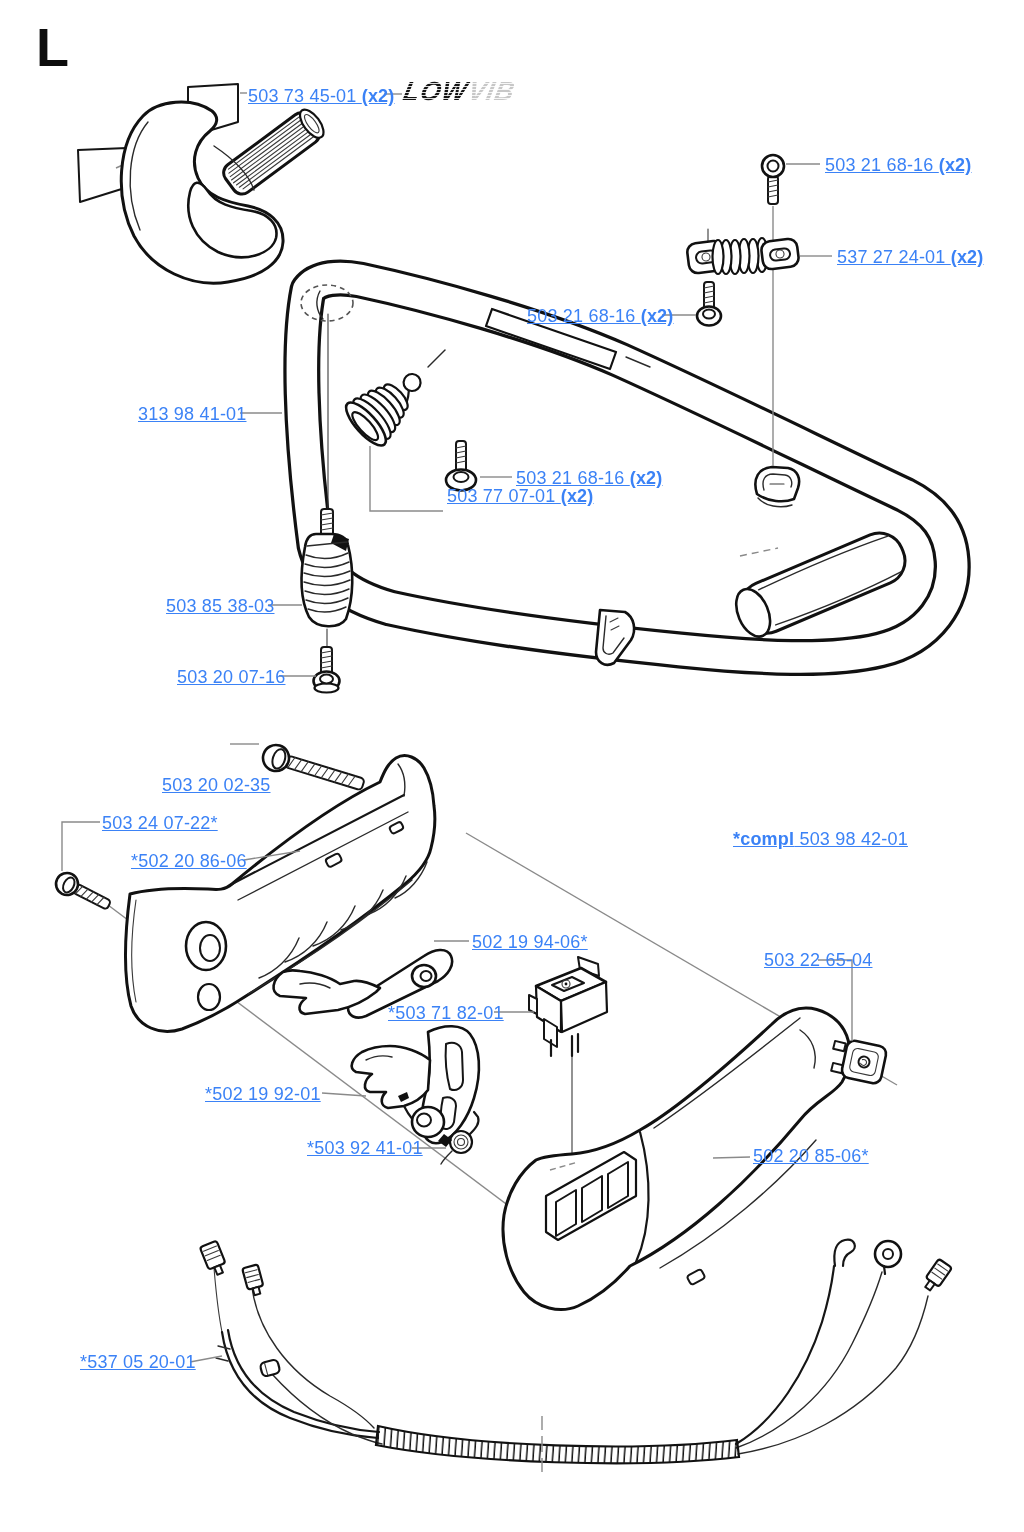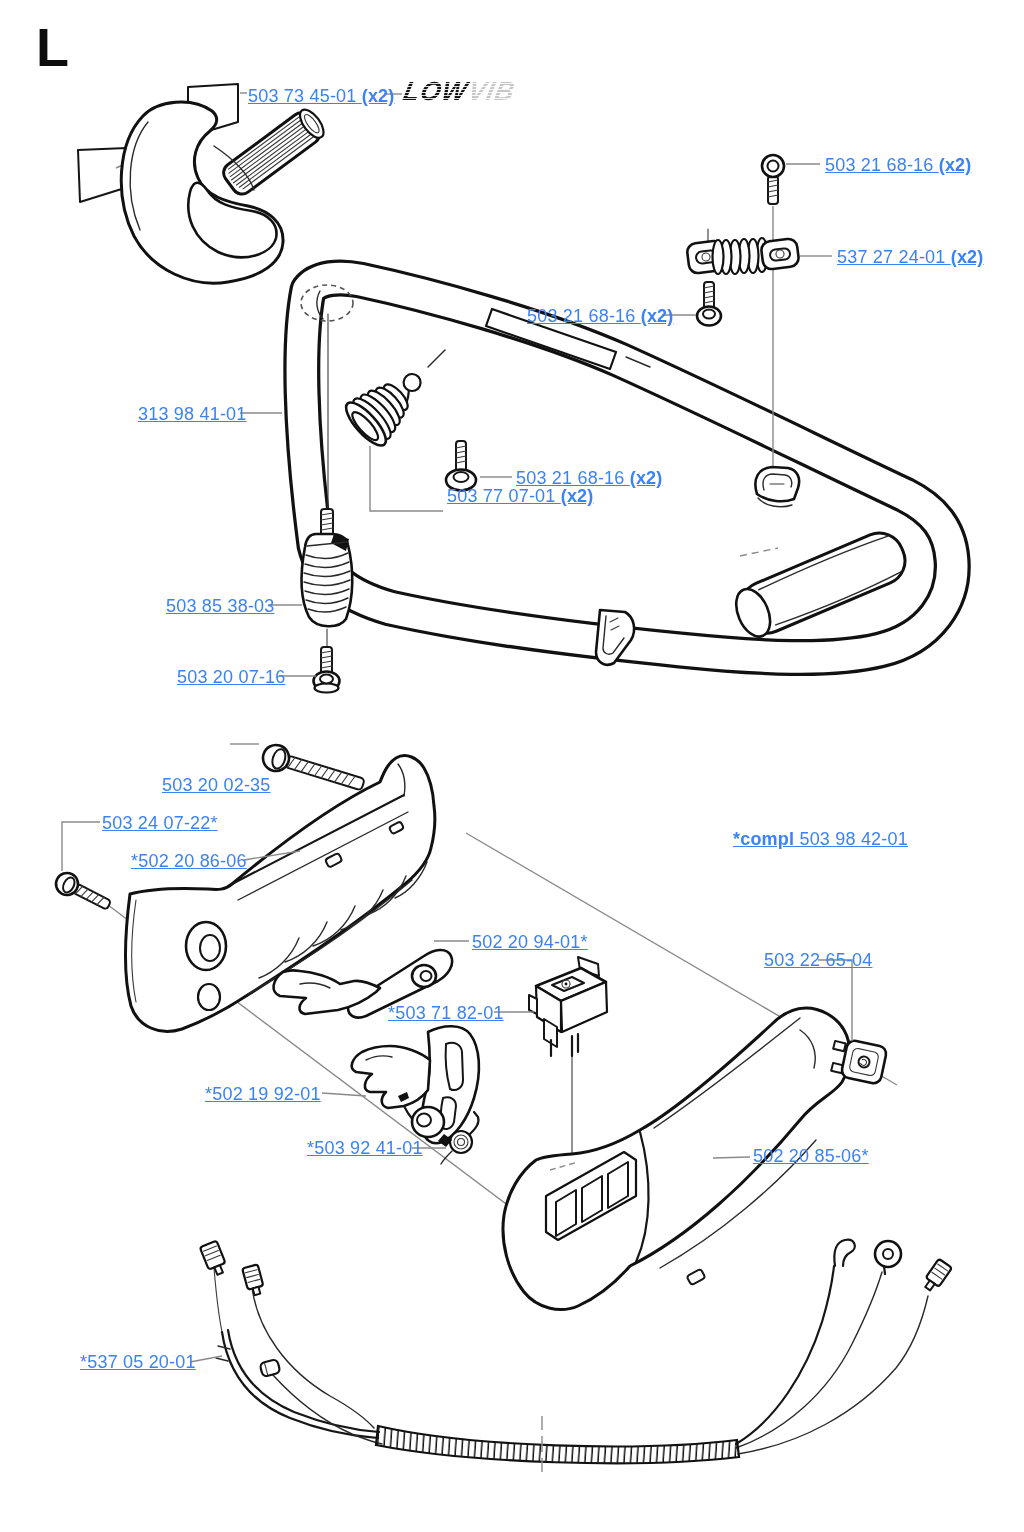--- a/index.html
+++ b/index.html
@@ -459,21 +459,21 @@
       <div class="lbl" style="left: 527px; top: 306px;"><span>503 21 68-16 </span><b>(x2)</b></div>
       <div class="lbl" style="left: 138px; top: 404px;"><span>313 98 41-01</span><b></b></div>
       <div class="lbl" style="left: 516px; top: 468px;"><span>503 21 68-16 </span><b>(x2)</b></div>
       <div class="lbl" style="left: 447px; top: 486px;"><span>503 77 07-01 </span><b>(x2)</b></div>
       <div class="lbl" style="left: 166px; top: 596px; text-align: center;"><span>503 85 38-03</span><b></b></div>
       <div class="lbl" style="left: 177px; top: 667px;"><span>503 20 07-16</span><b></b></div>
       <div class="lbl" style="left: 126px; top: 775px; margin-left: 36px;"><span>503 20 02-35</span><b></b></div>
       <div class="lbl" style="left: 102px; top: 813px;"><span>503 24 07-22*</span><b></b></div>
       <div class="lbl" style="left: 131px; top: 851px; text-align: center;"><span>*502 20 86-06</span><b></b></div>
       <div class="lbl" style="left: 733px; top: 829px;"><b>*compl</b><span> 503 98 42-01</span></div>
-      <div class="lbl" style="left: 472px; top: 932px;"><span>502 20 94-01*</span><b></b></div>
+      <div class="lbl" style="left: 472px; top: 932px;"><span>502 19 94-06*</span><b></b></div>
       <div class="lbl" style="left: 716px; top: 950px; margin-left: 48px;"><span>503 22 65-04</span><b></b></div>
       <div class="lbl" style="left: 388px; top: 1003px;"><span>*503 71 82-01</span><b></b></div>
       <div class="lbl" style="left: 205px; top: 1084px;"><span>*502 19 92-01</span><b></b></div>
       <div class="lbl" style="left: 307px; top: 1138px;"><span>*503 92 41-01</span><b></b></div>
       <div class="lbl" style="left: 753px; top: 1146px;"><span>502 20 85-06*</span><b></b></div>
       <div class="lbl" style="left: 80px; top: 1352px;"><span>*537 05 20-01</span><b></b></div>
     </div>
 </div>
 
 </body></html>

